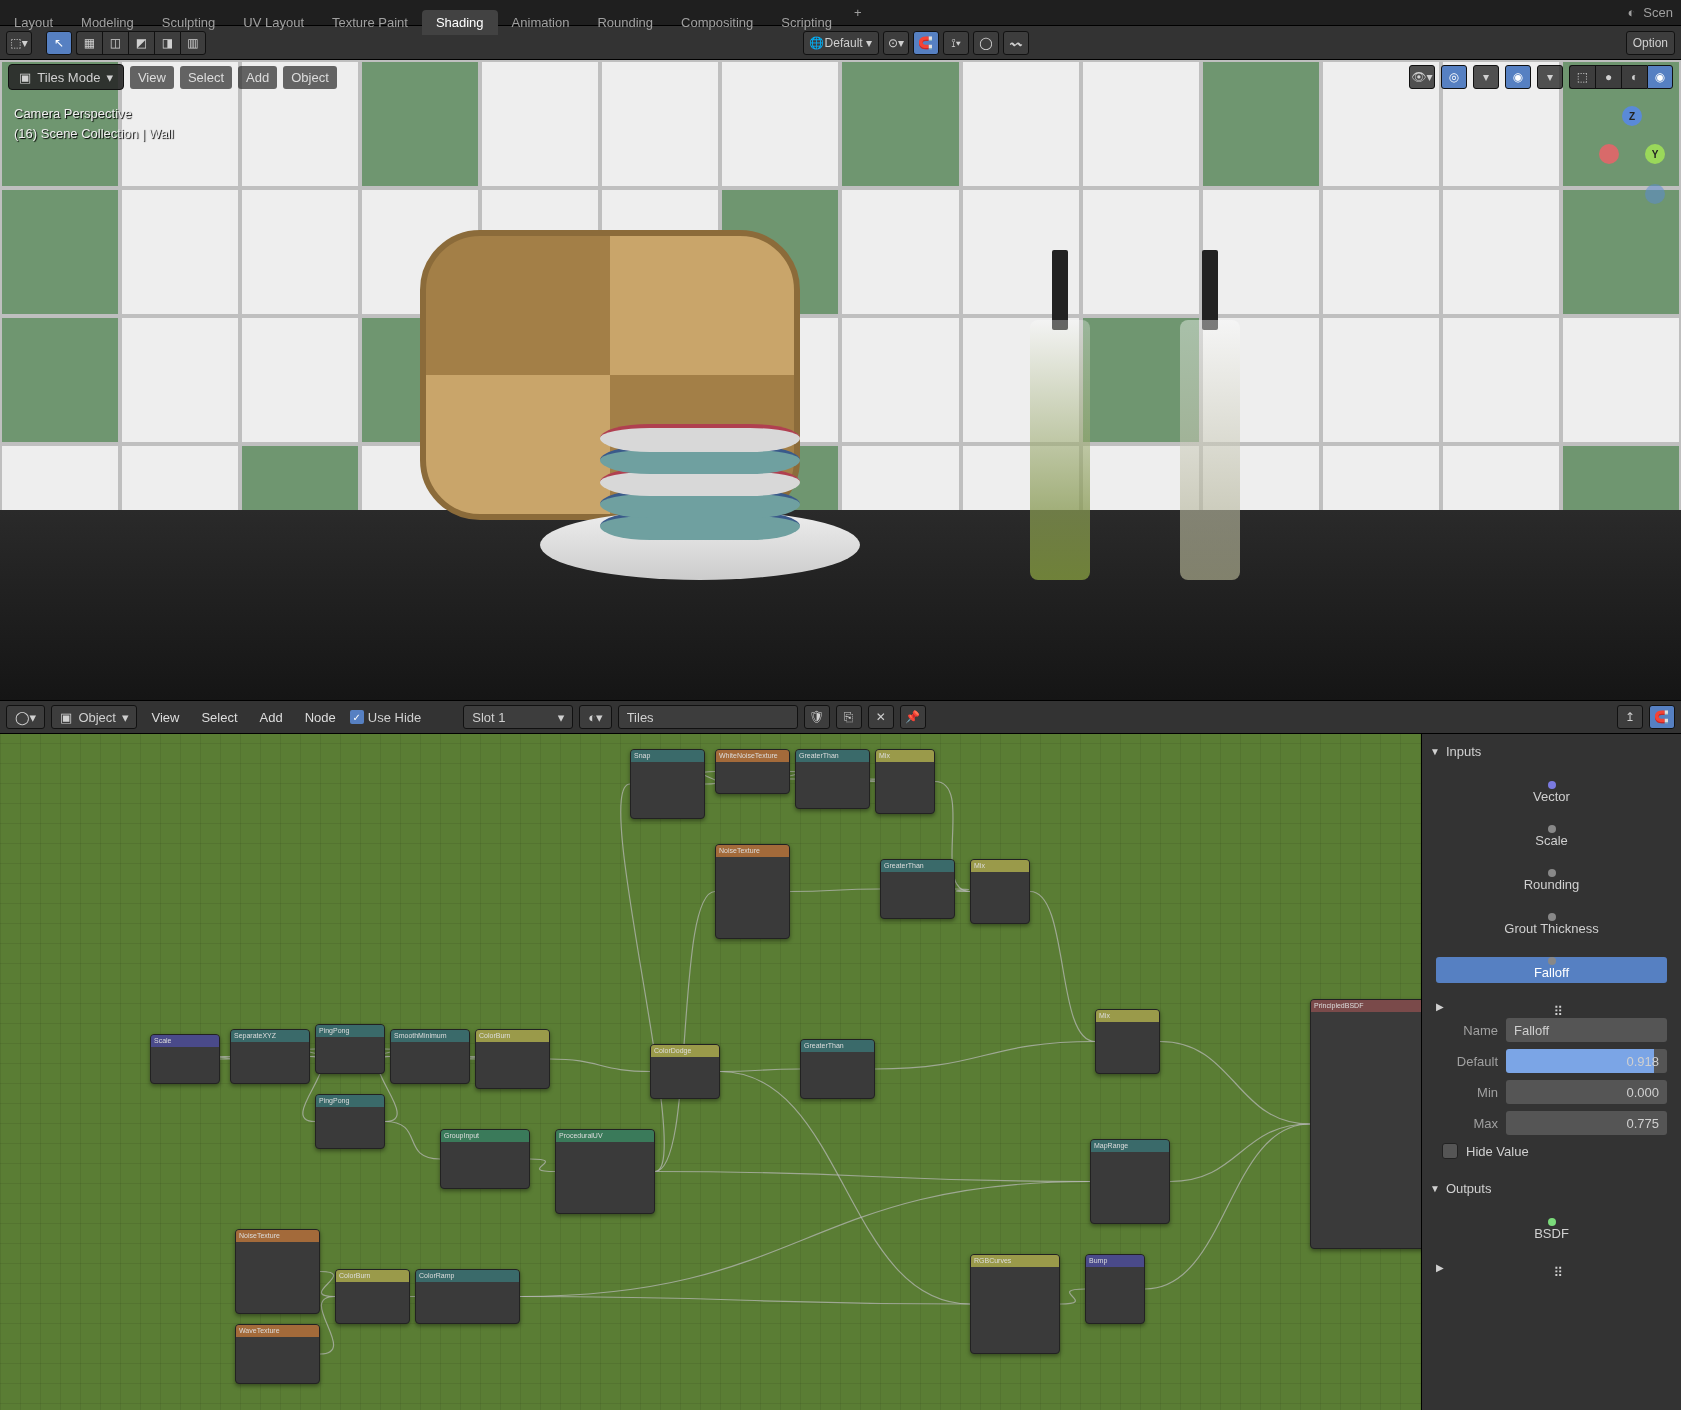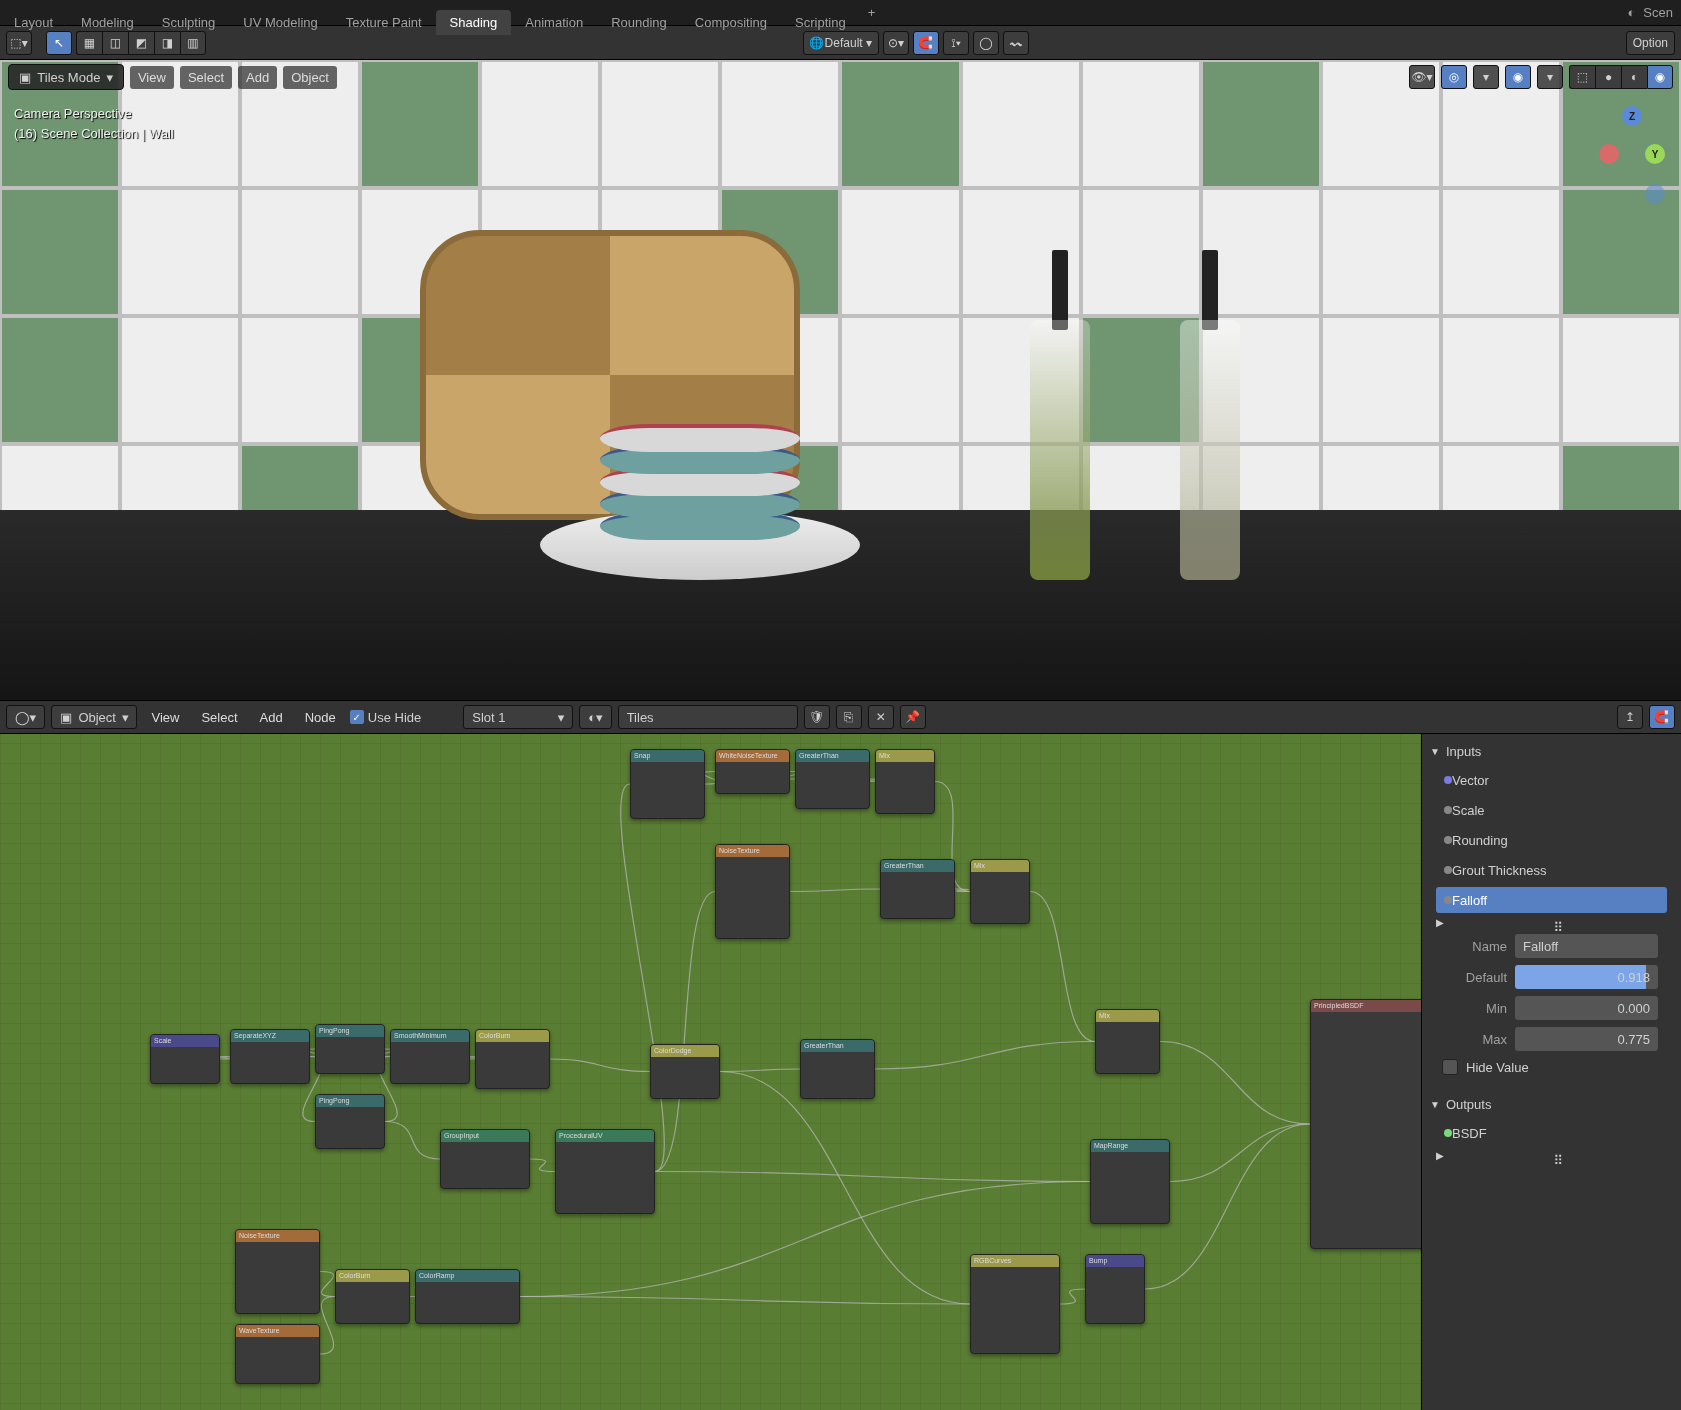--- a/index.html
+++ b/index.html
@@ -74,42 +74,42 @@
   .node.shader .title{background:#7a4a4a;}
   .node.grp .title{background:#3a7a5a;}
   .node .body{padding:2px;min-height:10px;}
   svg.links{position:absolute;inset:0;pointer-events:none;}
   svg.links path{stroke:#bbb;stroke-width:1.2;fill:none;opacity:.7;}
   
   .side{width:260px;background:var(--bg2);border-left:1px solid #000;display:flex;flex-direction:column;font-size:13px;}
   .side-section{padding:6px 8px;}
   .side-header{display:flex;align-items:center;gap:6px;padding:4px 0;font-weight:500;}
   .side-header .tri{font-size:10px;}
-  .input-row{display:flex;align-items:center;height:26px;padding:0 8px;margin:4px 6px;border-radius:3px;gap:0;cursor:pointer;}
+  .input-row{display:flex;align-items:center;height:26px;padding:0 8px;margin:18px 6px;border-radius:3px;gap:0;cursor:pointer;flex-direction:column;}
   .input-row.sel{background:var(--accent);color:#fff;}
   .sock{width:8px;height:8px;border-radius:50%;background:#888;}
   .sock.vec{background:#7a7ae0;}
   .sock.shader{background:#7ada7a;}
-  .prop-row{display:flex;align-items:center;height:28px;margin:3px 15px;}
+  .prop-row{display:flex;align-items:center;height:28px;margin:3px 6px;}
   .prop-label{width:70px;text-align:right;padding-right:8px;color:var(--text-dim);}
   .prop-field{flex:1;height:24px;background:#555;border-radius:3px;display:flex;align-items:center;padding:0 8px;justify-content:flex-end;}
   .prop-field.text{justify-content:flex-start;}
   .prop-field.num{position:relative;}
   .prop-field.num.fill{background:linear-gradient(to right,var(--accent-soft) var(--fill,0%),#555 var(--fill,0%));}
   .checkbox-row{display:flex;align-items:center;gap:8px;margin:6px 12px;}
   .cb{width:16px;height:16px;background:#555;border-radius:3px;border:1px solid #222;}
 </style>
 </head>
 <body>
 
 <div class="ws-tabs" id="ws-tabs">
   <div class="ws-tab">Layout</div>
     <div class="ws-tab">Modeling</div>
     <div class="ws-tab">Sculpting</div>
-    <div class="ws-tab">UV Modeling</div>
+    <div class="ws-tab">UV Layout</div>
     <div class="ws-tab">Texture Paint</div>
     <div class="ws-tab active">Shading</div>
     <div class="ws-tab">Animation</div>
     <div class="ws-tab">Rounding</div>
     <div class="ws-tab">Compositing</div>
     <div class="ws-tab">Scripting</div>
     <div class="ws-add">+</div>
     <div class="ws-right">
     <span>◐</span>
     <span>Scen</span>

